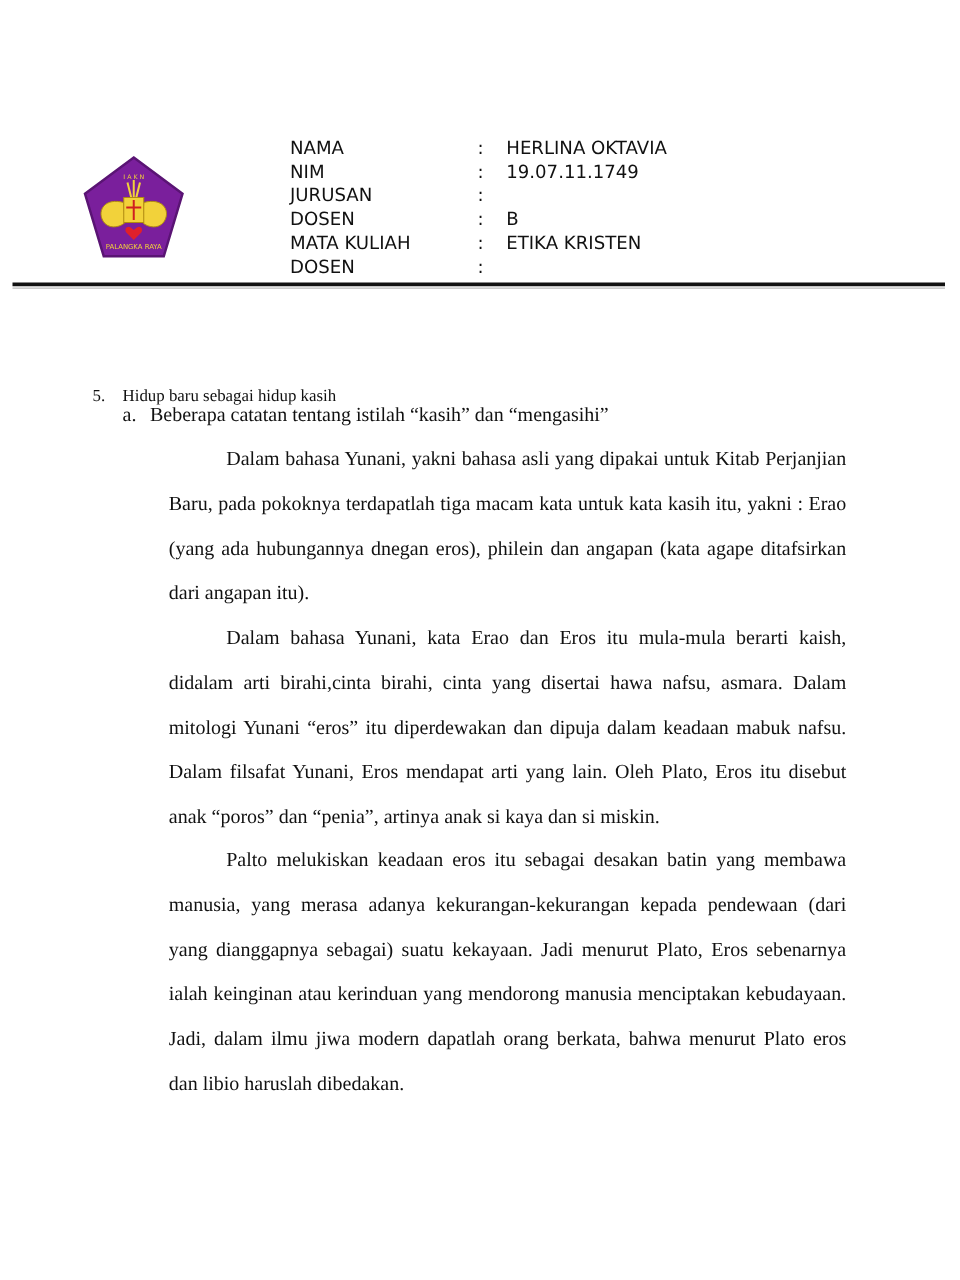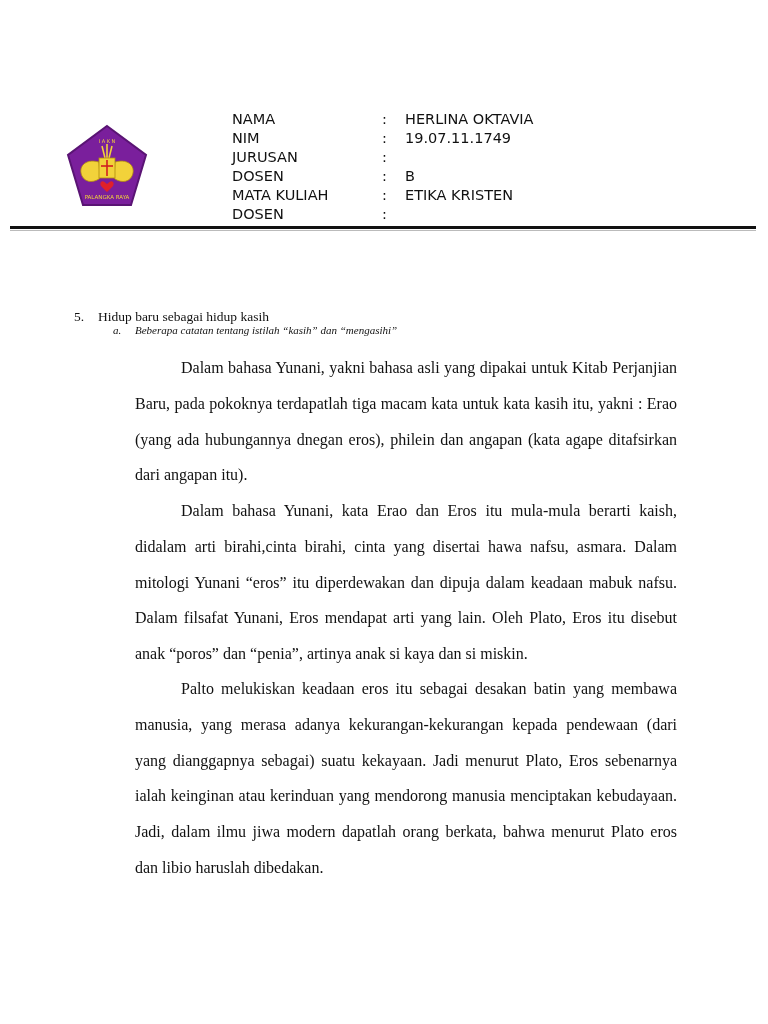--- a/index.html
+++ b/index.html
@@ -8,21 +8,21 @@
     .header-table { position: absolute; left: 232px; top: 110px; font-family: "DejaVu Sans", sans-serif; font-size: 14.5px; line-height: 19px; color: #111; }
     .hrow { display: flex; height: 19px; }
     .hlabel { width: 150px; }
     .hcolon { width: 23px; }
     .hvalue { white-space: nowrap; }
     .divider { position: absolute; left: 10px; width: 746px; top: 226px; height: 3px; background: #111; }
     .divider-thin { position: absolute; left: 10px; width: 746px; top: 230px; height: 1px; background: #bbb; }
     .content { position: absolute; left: 0; top: 0; width: 768px; font-family: "Liberation Serif", serif; }
     .sec-title { position: absolute; left: 74px; top: 288px; font-weight: normal; font-size: 13.5px; margin-top: 21px; }
     .sec-title .num { display: inline-block; width: 24px; }
-    .sub-title { position: absolute; left: 113px; top: 324px; font-style: italic; font-size: 11px; }
+    .sub-title { position: absolute; left: 98px; top: 324px; font-size: 16px; }
     .sub-title .letter { display: inline-block; width: 22px; }
     .para { position: absolute; left: 135px; width: 542px; font-size: 16px; line-height: 35.8px; text-align: justify; text-indent: 46px; margin: 0; }
   </style>
 </head>
 <body>
 
 <div class="logo">
   <svg width="82" height="84" viewBox="0 0 82 84">
     <polygon points="41,2 80,31 65,81 17,81 2,31" fill="#7a1f9c" stroke="#5a1474" stroke-width="2"></polygon>
     <text x="41" y="19" font-size="5" fill="#f2d23a" text-anchor="middle" font-family="DejaVu Sans, sans-serif">I A K N</text>

